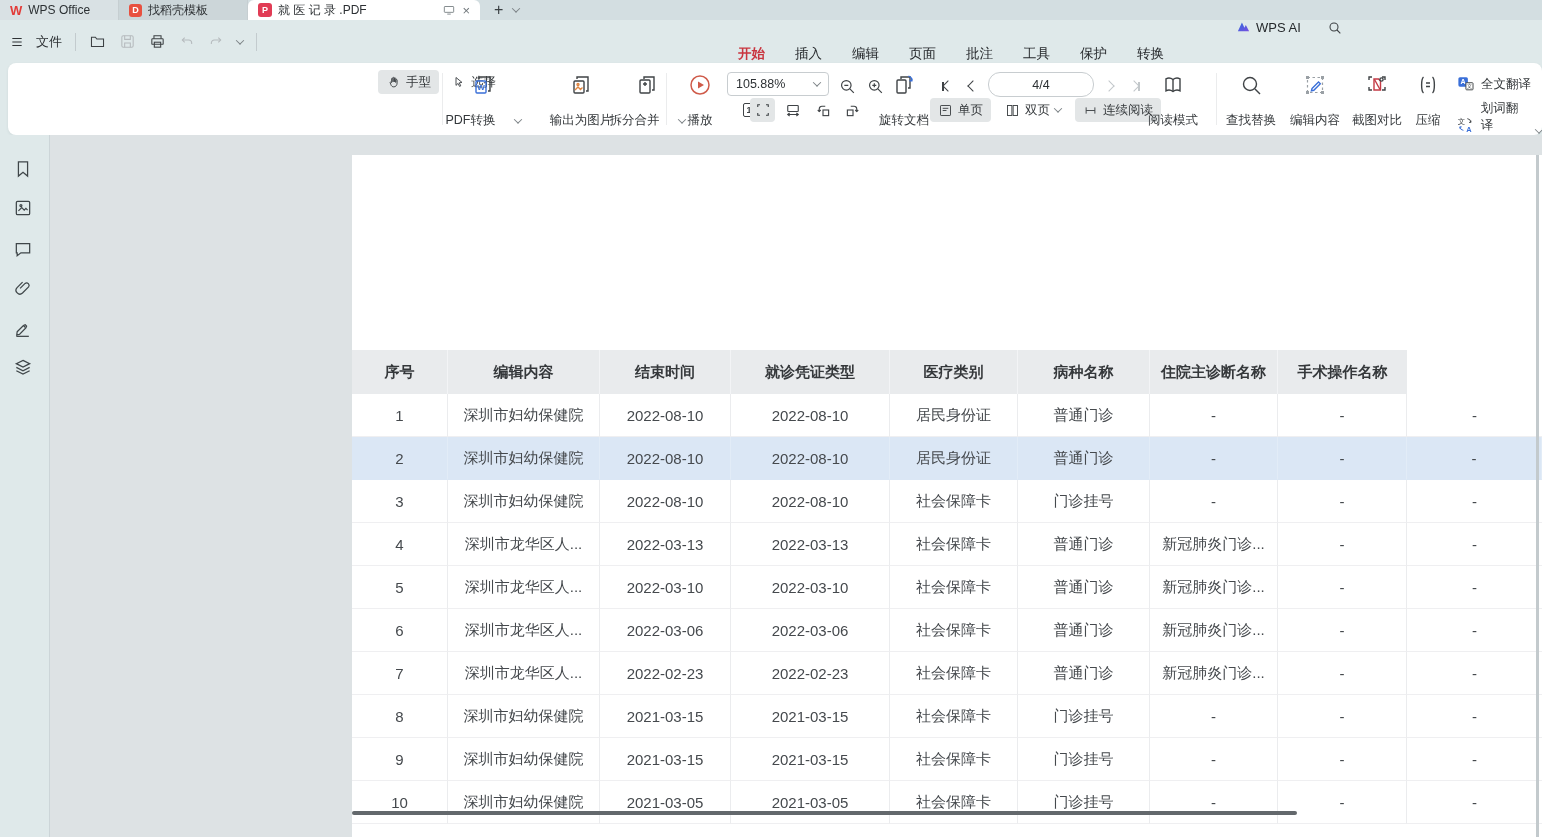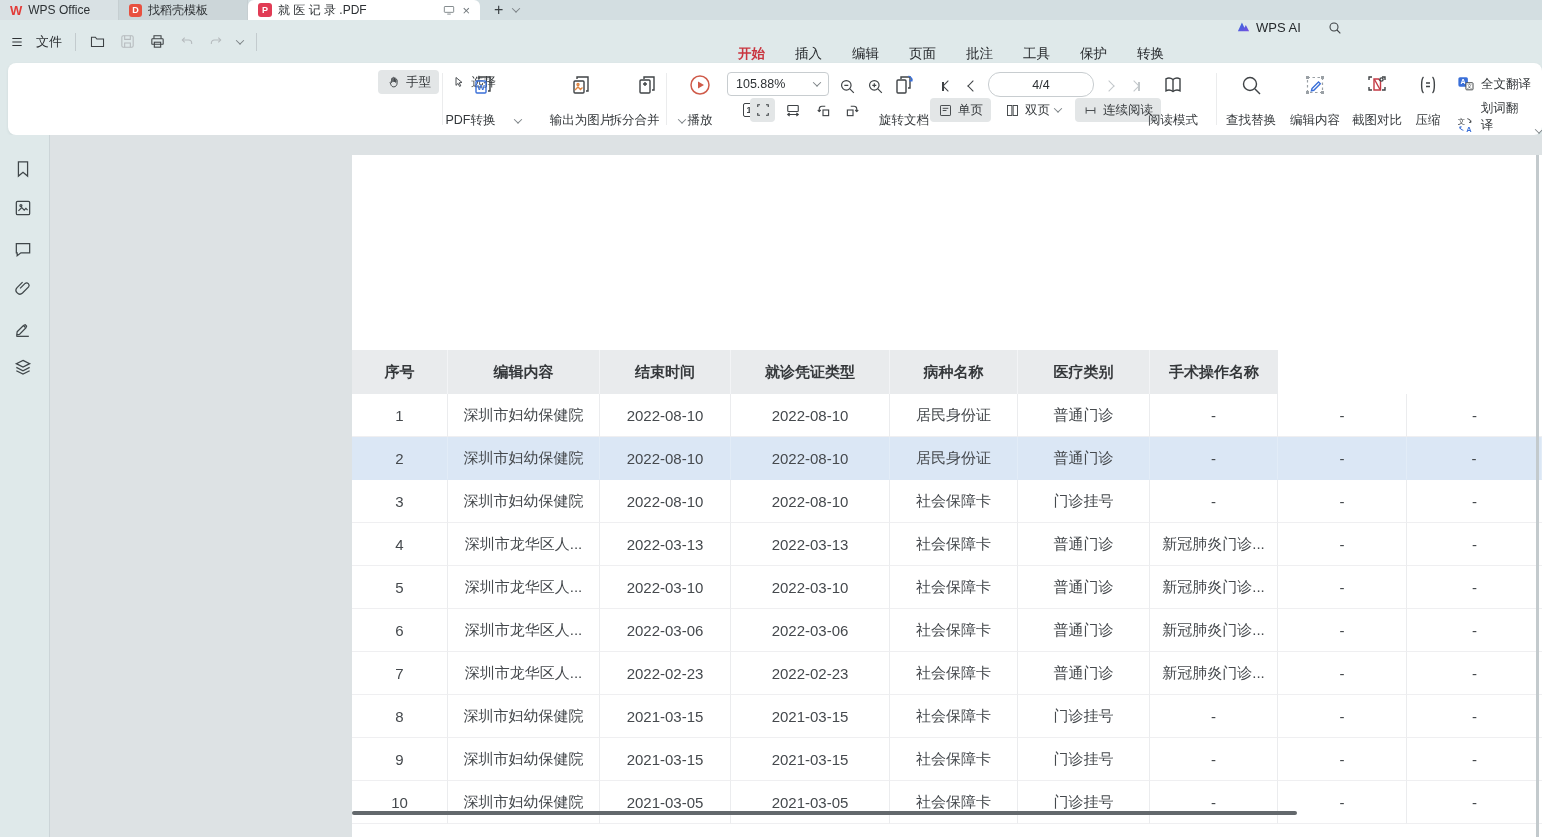--- a/index.html
+++ b/index.html
@@ -483,22 +483,23 @@
 
   <div class="docarea"></div>
   <div class="page"></div>
 
   <div class="ptable">
     <div class="tr head">
         <div class="th">序号</div>
         <div class="th">编辑内容</div>
         <div class="th">结束时间</div>
         <div class="th">就诊凭证类型</div>
+        <div class="th">医疗类别</div>
         <div class="th">病种名称</div>
-        <div class="th">医疗类别</div>
+        <div class="th">住院主诊断名称</div>
         <div class="th">手术操作名称</div>
       </div>
     <div>
         <div class="tr">
           <div class="td">1</div>
           <div class="td">深圳市妇幼保健院</div>
           <div class="td">2022-08-10</div>
           <div class="td">2022-08-10</div>
           <div class="td">居民身份证</div>
           <div class="td">普通门诊</div>

